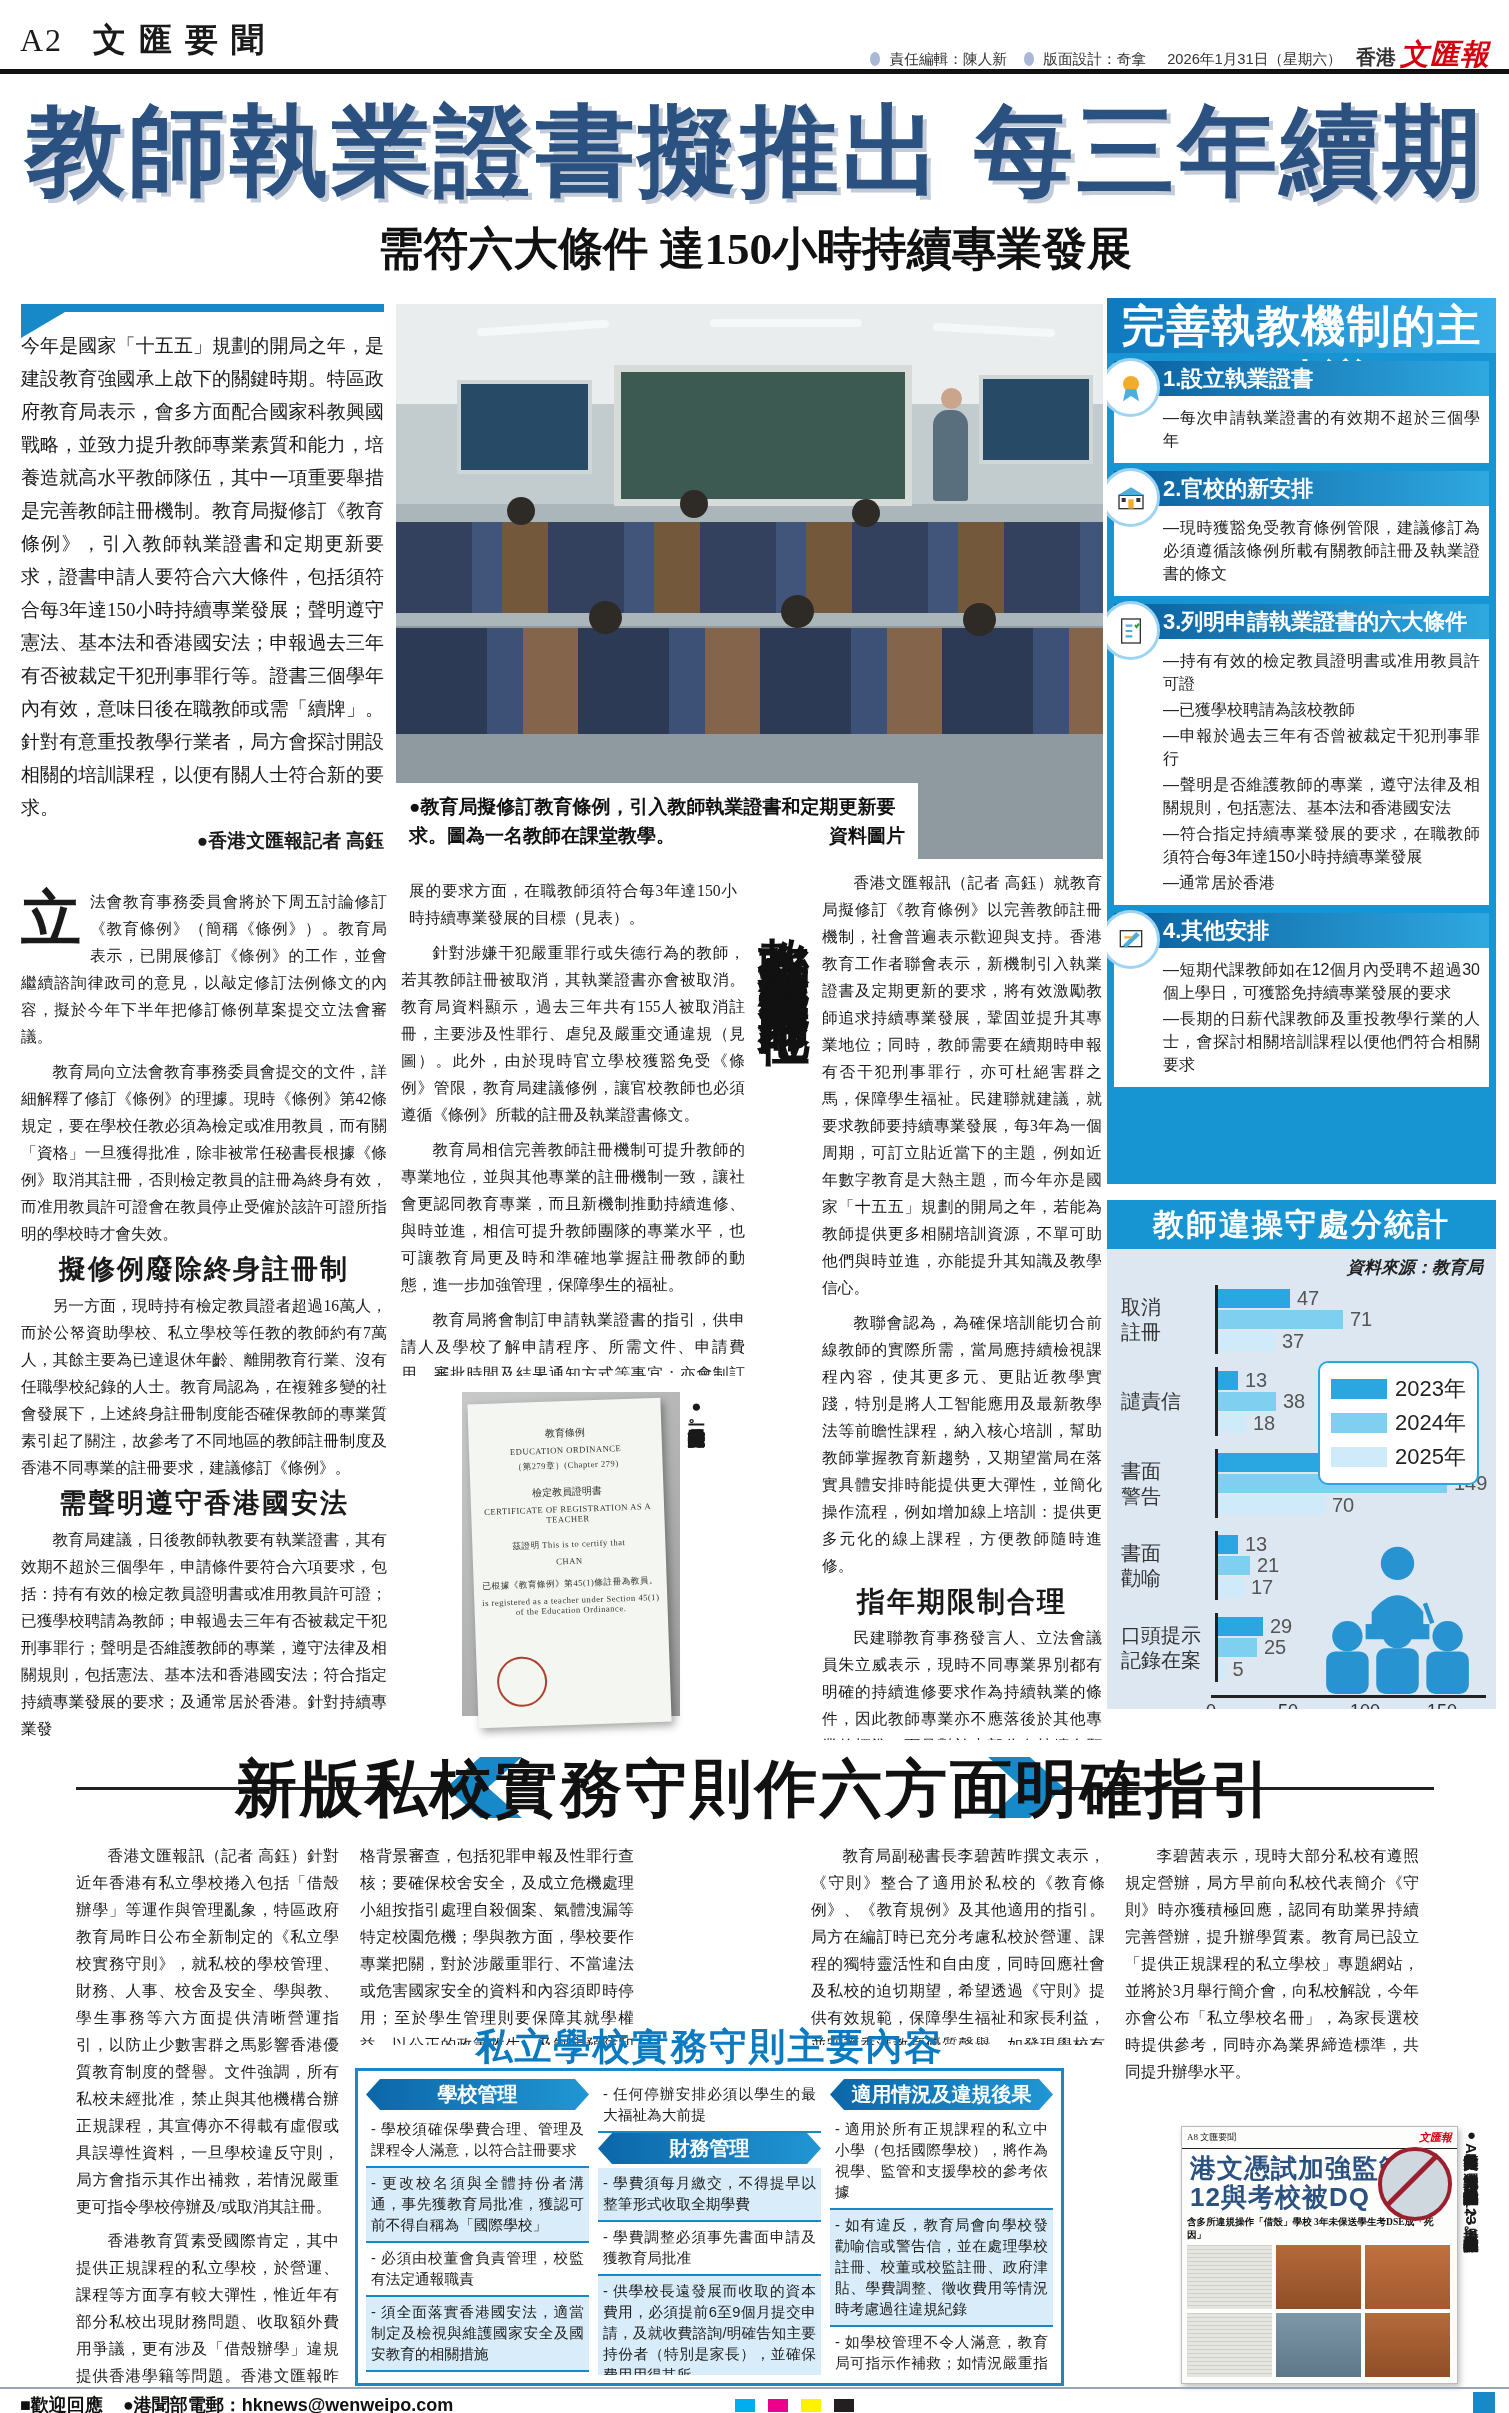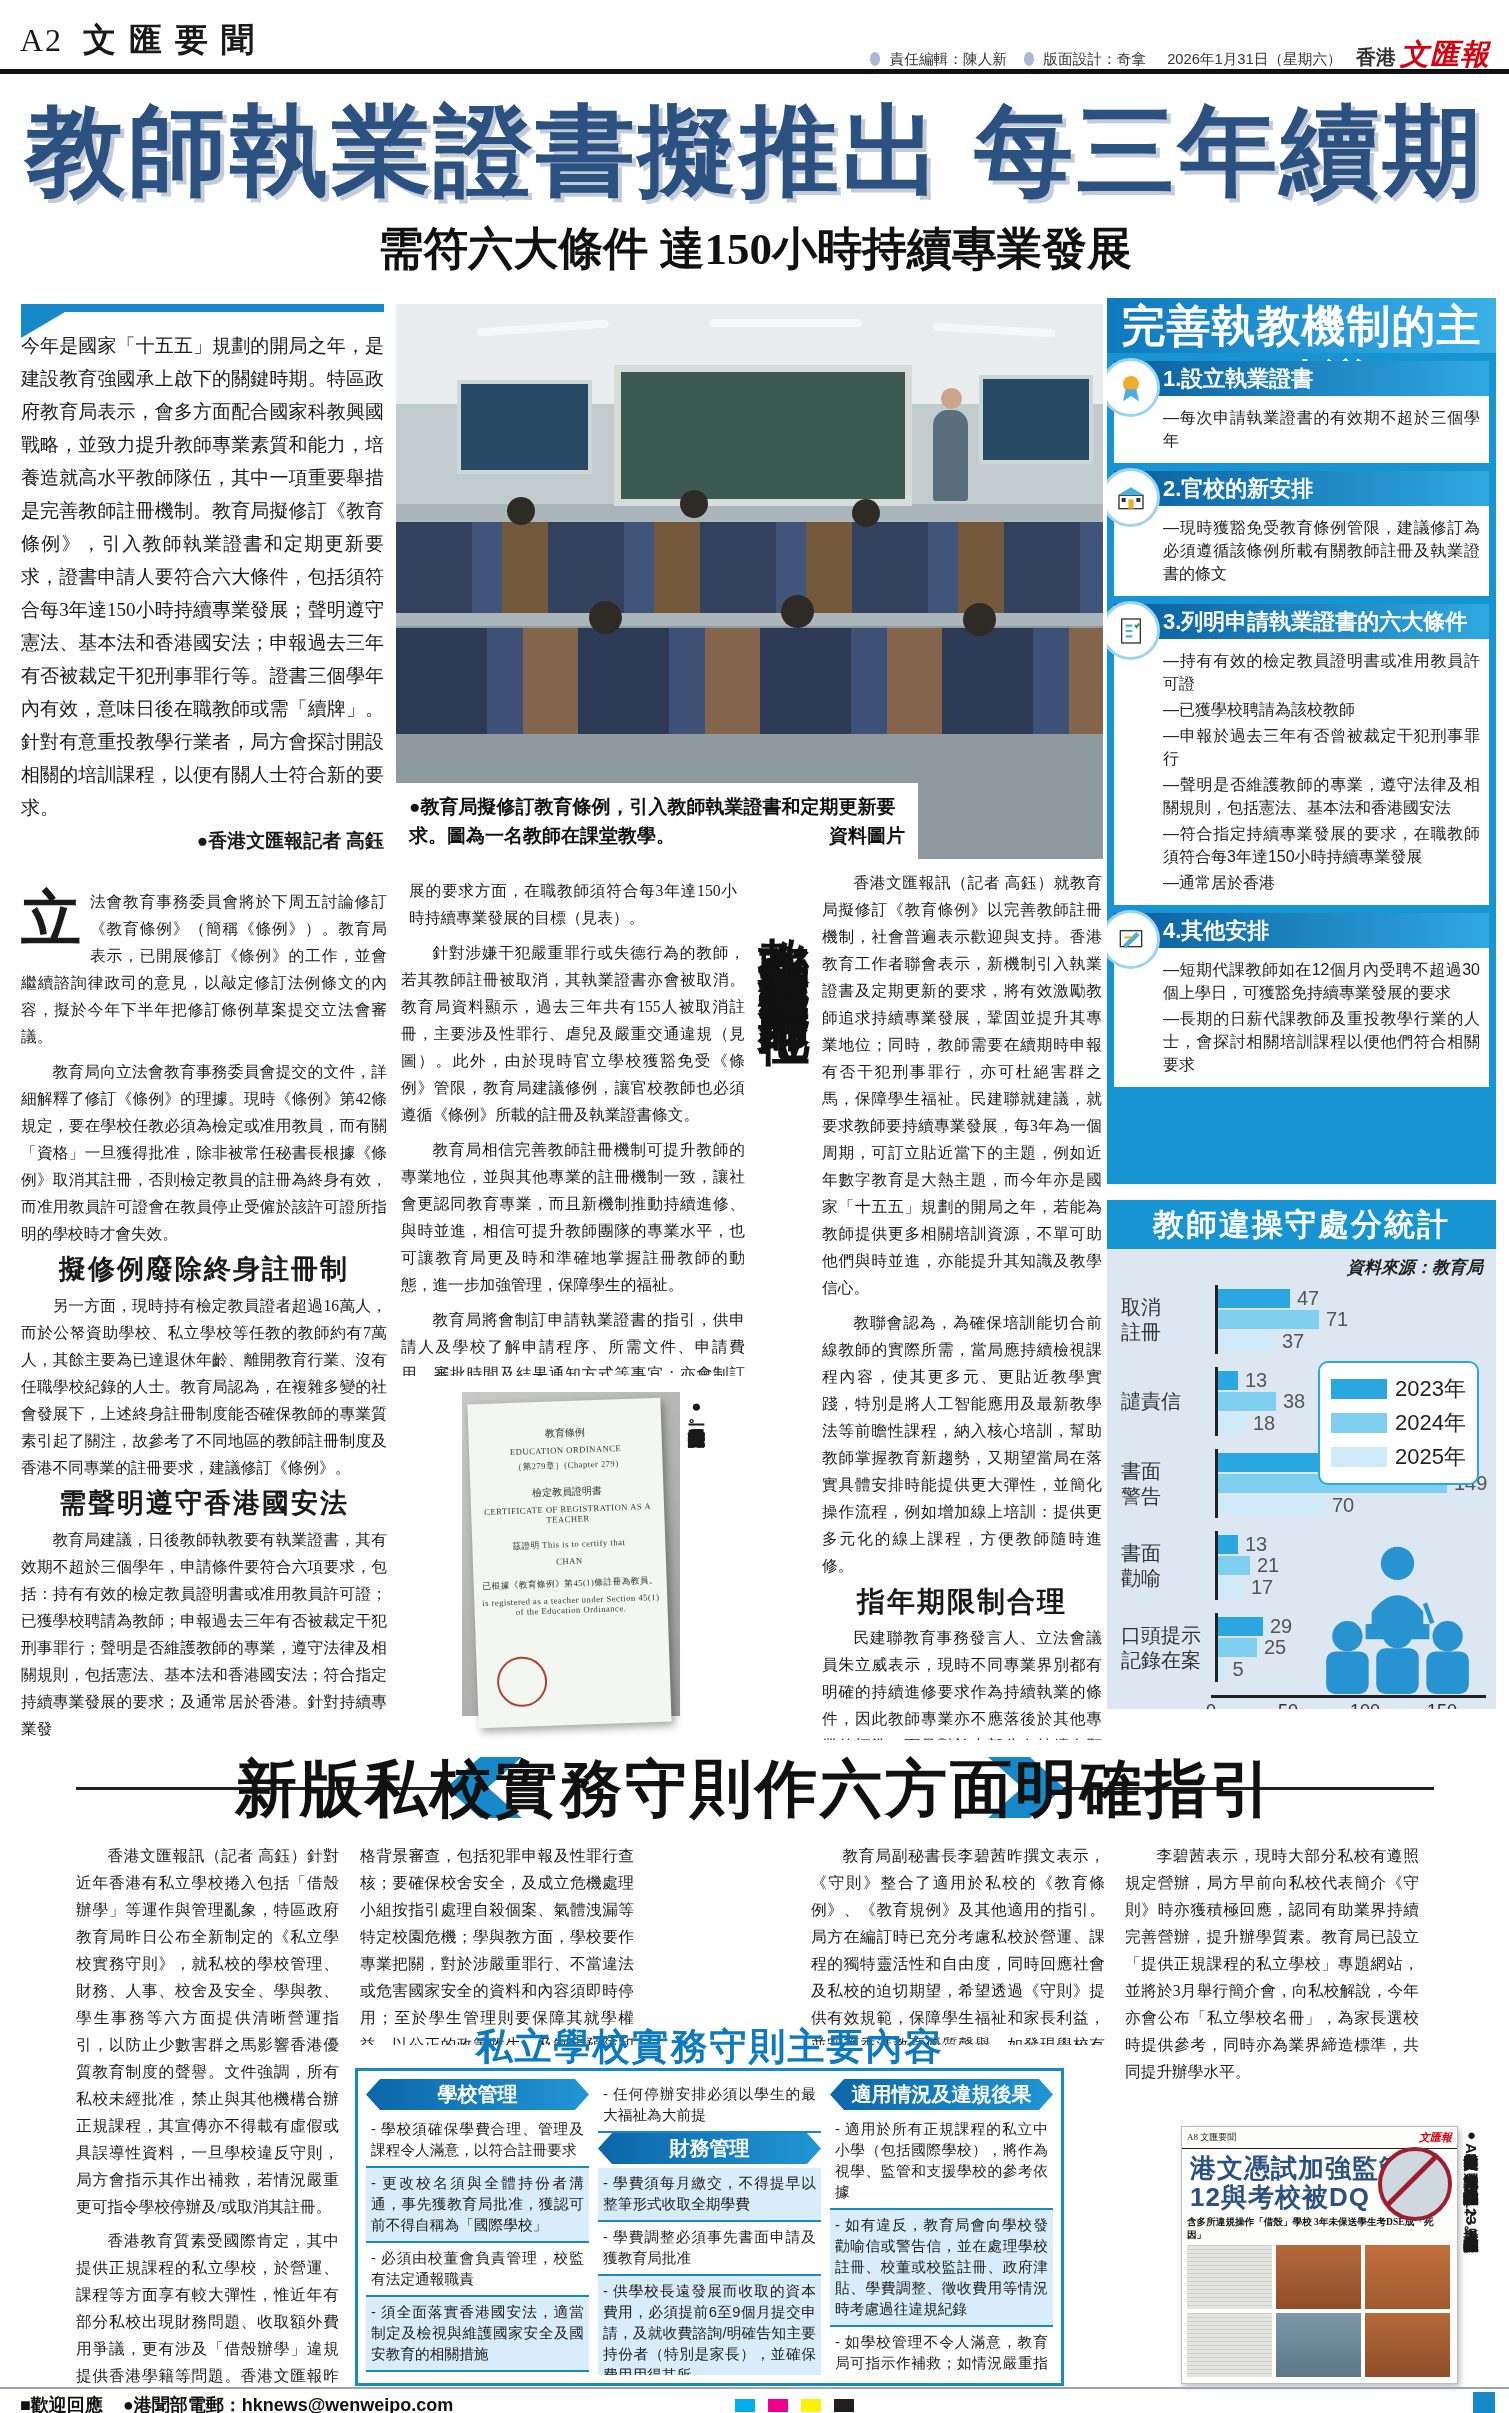--- a/index.html
+++ b/index.html
@@ -132,21 +132,21 @@
   .footer{left:20px;top:2393px;font-family:"Liberation Sans",sans-serif;font-weight:bold;font-size:18px;color:#111;}
   .cmyk{left:735px;top:2399px;display:flex;gap:13px;}
   .cmyk span{width:20px;height:13px;display:inline-block;}
   .ft-sq{left:1473px;top:2392px;width:22px;height:22px;background:#1789c8;}
 </style>
 </head>
 <body>
 
 <div class="abs" style="left:20px;top:18px;display:flex;align-items:baseline;">
   <span class="hd-page">A2</span>
-  <span class="hd-sec" style="margin-left:20px;">文匯要聞</span>
+  <span class="hd-sec" style="margin-left:30px;">文匯要聞</span>
 </div>
 <div class="abs hd-meta sans" style="right:20px;top:35px;white-space:nowrap;">
   <span class="hd-dot"></span>
   <span>責任編輯：陳人新</span>
   <span class="hd-dot"></span>
   <span>版面設計：奇拿</span>
   <span style="margin-left:17px;">2026年1月31日（星期六）</span>
   <span style="margin-left:10px;font-size:20px;font-weight:bold;">香港</span>
   <span class="hd-logo">文匯報</span>
 </div>
@@ -281,21 +281,21 @@
         <rect x="74" y="40" width="3" height="14" transform="rotate(-20 75 47)"></rect>
       </g>
     </svg>
   <div class="ch-row">
         <div class="ch-lab">取消
 註冊</div>
         <div class="ch-bars">
           <div class="ch-bar" style="width: 72px; background: rgb(42, 167, 224);">
             <span class="ch-val">47</span>
           </div>
-          <div class="ch-bar" style="width: 101px; background: rgb(127, 208, 240);">
+          <div class="ch-bar" style="width: 125px; background: rgb(127, 208, 240);">
             <span class="ch-val">71</span>
           </div>
           <div class="ch-bar" style="width: 57px; background: rgb(207, 234, 249);">
             <span class="ch-val">37</span>
           </div>
         </div>
       </div>
       <div class="ch-row">
         <div class="ch-lab">譴責信</div>
         <div class="ch-bars">

